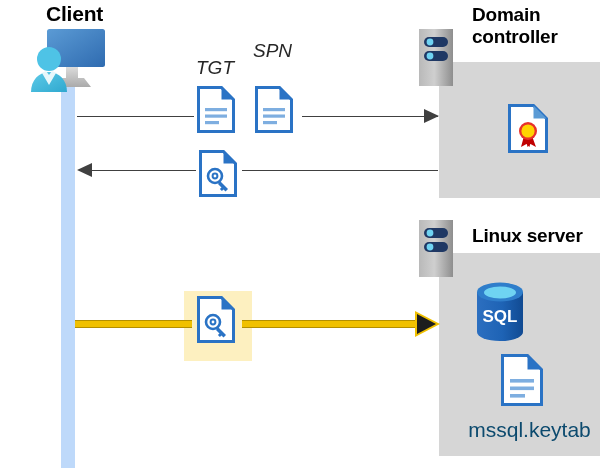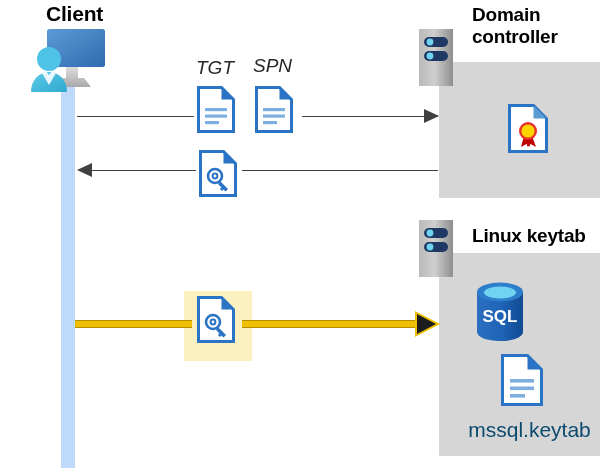--- a/index.html
+++ b/index.html
@@ -84,21 +84,21 @@
 
   
   .icon-label {
     position: absolute;
     font-size: 19px;
     color: #262626;
     white-space: nowrap;
     font-style: italic;
   }
   #tgt-label { left: 176px; top: 57px; }
-  #spn-label { left: 233px; top: 55px; }
+  #spn-label { left: 233px; top: 40px; }
 
   
   #keytab-filename {
     position: absolute;
     left: 419px; top: 418px;
     width: 181px;
     text-align: center;
     font-size: 21px;
     color: #0c4a6e;
   }
@@ -199,21 +199,21 @@
       <path d="M3 66 c0 -12 8 -20 18 -20 c10 0 18 8 18 20 z" fill="url(#bodyGrad)"></path>
 
       <path d="M14 47 l7 12 l7 -12 l-4 -2 l-3 4 l-3 -4 z" fill="#e8f7fb"></path>
 
       <circle cx="21" cy="33" r="12" fill="#4ec3e6"></circle>
     </svg>
   </div>
 
   <div class="title" id="client-title">Client</div>
   <div class="title" id="dc-title">Domain controller</div>
-  <div class="title" id="linux-title">Linux keytab</div>
+  <div class="title" id="linux-title">Linux server</div>
 
   <div class="rack" id="dc-rack">
     <svg width="34" height="57" viewBox="0 0 34 57" xmlns="http://www.w3.org/2000/svg">
       <defs>
         <linearGradient id="rackGrad1" x1="0" y1="0" x2="1" y2="0">
           <stop offset="0%" stop-color="#b9b9b9"></stop>
           <stop offset="45%" stop-color="#cfcfcf"></stop>
           <stop offset="100%" stop-color="#8e8e8e"></stop>
         </linearGradient>
       </defs>

